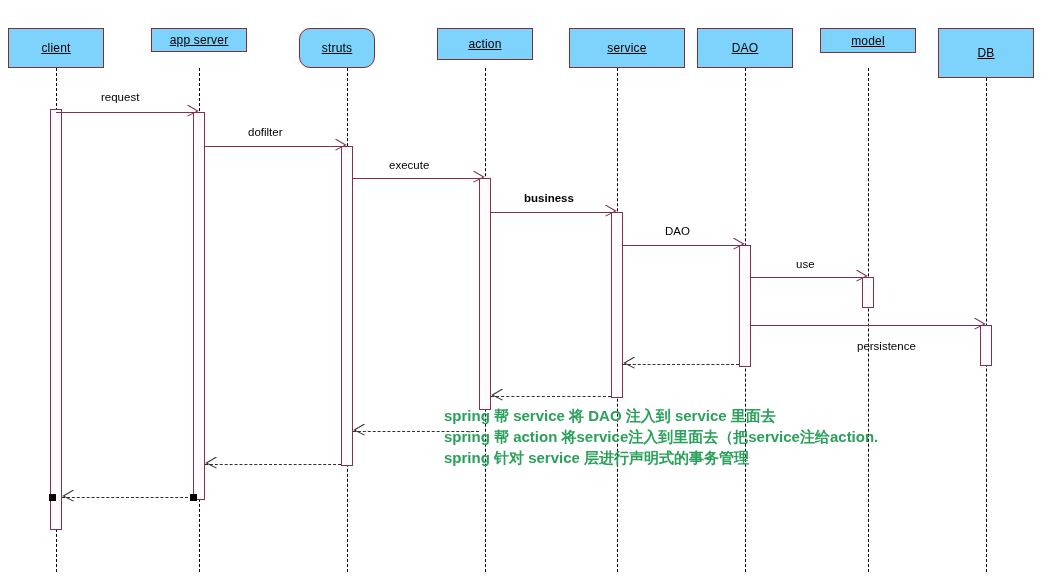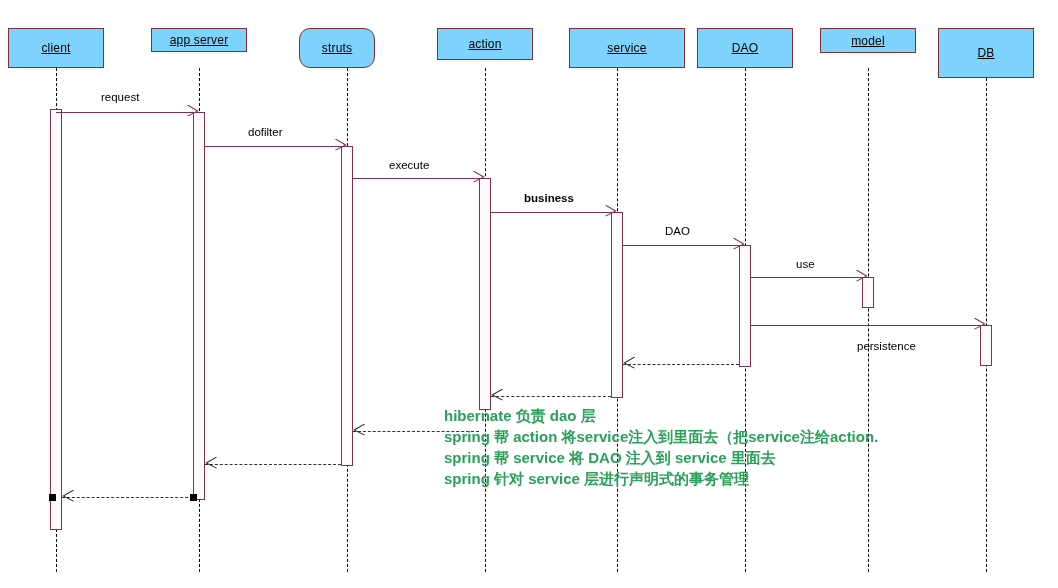--- a/index.html
+++ b/index.html
@@ -201,19 +201,18 @@
       </div>
       <div class="actor-box" style="left: 820px; top: 28px; width: 96px; height: 25px;">
         <span class="actor-label">model</span>
       </div>
       <div class="actor-box" style="left: 938px; top: 28px; width: 96px; height: 50px;">
         <span class="actor-label">DB</span>
       </div>
     </div>
 
   <div class="note-block" id="note-block" style="left: 444px; top: 405px;">
-      <span class="note-line">hibernate 负责 dao 层</span>
+      <span class="note-line">spring 帮 service 将 DAO 注入到 service 里面去</span>
       <span class="note-line">spring 帮 action 将service注入到里面去（把service注给action.</span>
-      <span class="note-line">spring 帮 service 将 DAO 注入到 service 里面去</span>
       <span class="note-line">spring 针对 service 层进行声明式的事务管理</span>
     </div>
 
 </div>
 
 </body></html>

